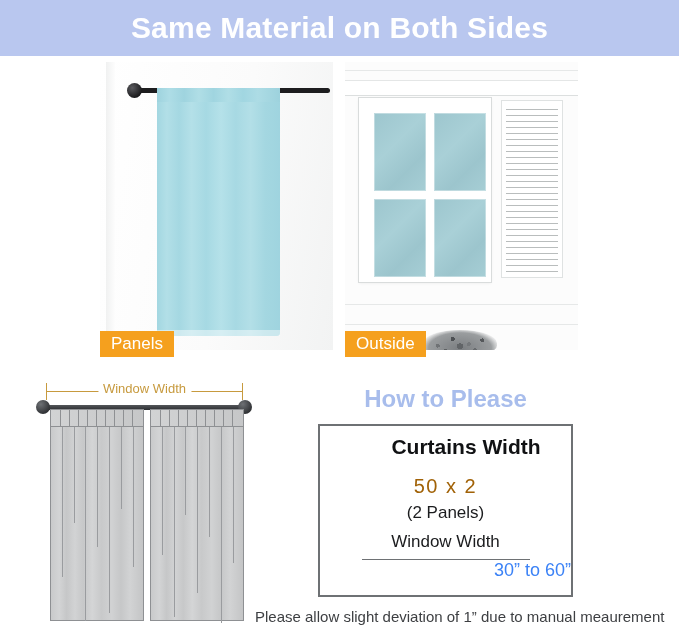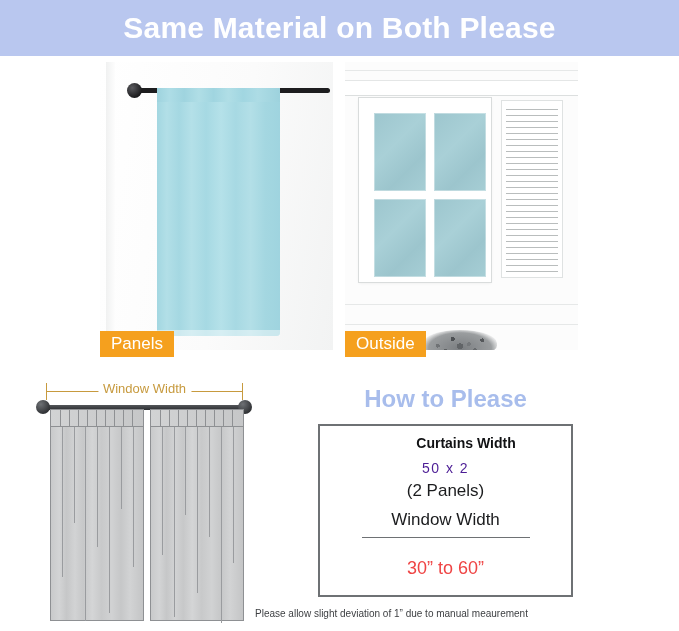--- a/index.html
+++ b/index.html
@@ -285,30 +285,30 @@
     background: #ffffff;
     display: flex;
     flex-direction: column;
   }
   .ib-top {
     flex: 0 0 auto;
     padding-top: 9px;
     text-align: center;
   }
   .ib-curtains-width {
-    font-size: 14px;
+    font-size: 21px;
     font-weight: bold;
     color: #111214;
     white-space: nowrap;
     margin-left: 41px;
   }
   .ib-size {
-    margin-top: 9px;
-    font-size: 14px;
-    color: #4c1d95;
+    margin-top: 16px;
+    font-size: 20px;
+    color: #a16207;
     white-space: nowrap;
     letter-spacing: 1.5px;
   }
   .ib-panels {
     margin-top: 5px;
     font-size: 17px;
     color: #1b1c1e;
     white-space: nowrap;
   }
   .ib-suggestion {
@@ -331,41 +331,42 @@
     color: #1b1c1e;
     white-space: nowrap;
   }
   .ib-rule {
     width: 168px;
     height: 1px;
     background: #6e7174;
     margin: 7px auto 0 auto;
   }
   .ib-range {
-    margin-top: 20px;
+    margin-top: 0;
     font-size: 18px;
-    color: #ef4444;
-    white-space: nowrap;
+    color: #3b82f6;
+    white-space: nowrap;
+    text-align: right;
   }
 
   
   .footer-note {
     position: absolute;
     left: 255px; top: 608px;
     width: 420px;
     color: #3d3f42;
-    font-size: 10px;
+    font-size: 15px;
     white-space: nowrap;
   }
 </style>
 </head>
 <body>
 
 <div class="banner">
-  <div class="banner-title">Same Material on Both Please</div>
+  <div class="banner-title">Same Material on Both Sides</div>
 </div>
 
 <div class="photo photo-inside">
   <div class="wall"></div>
   <div class="wall-edge"></div>
   <div class="rod"></div>
   <div class="rod-finial"></div>
   <div class="curtain-aqua">
     <div class="hdr"></div>
     <div class="hem"></div>

